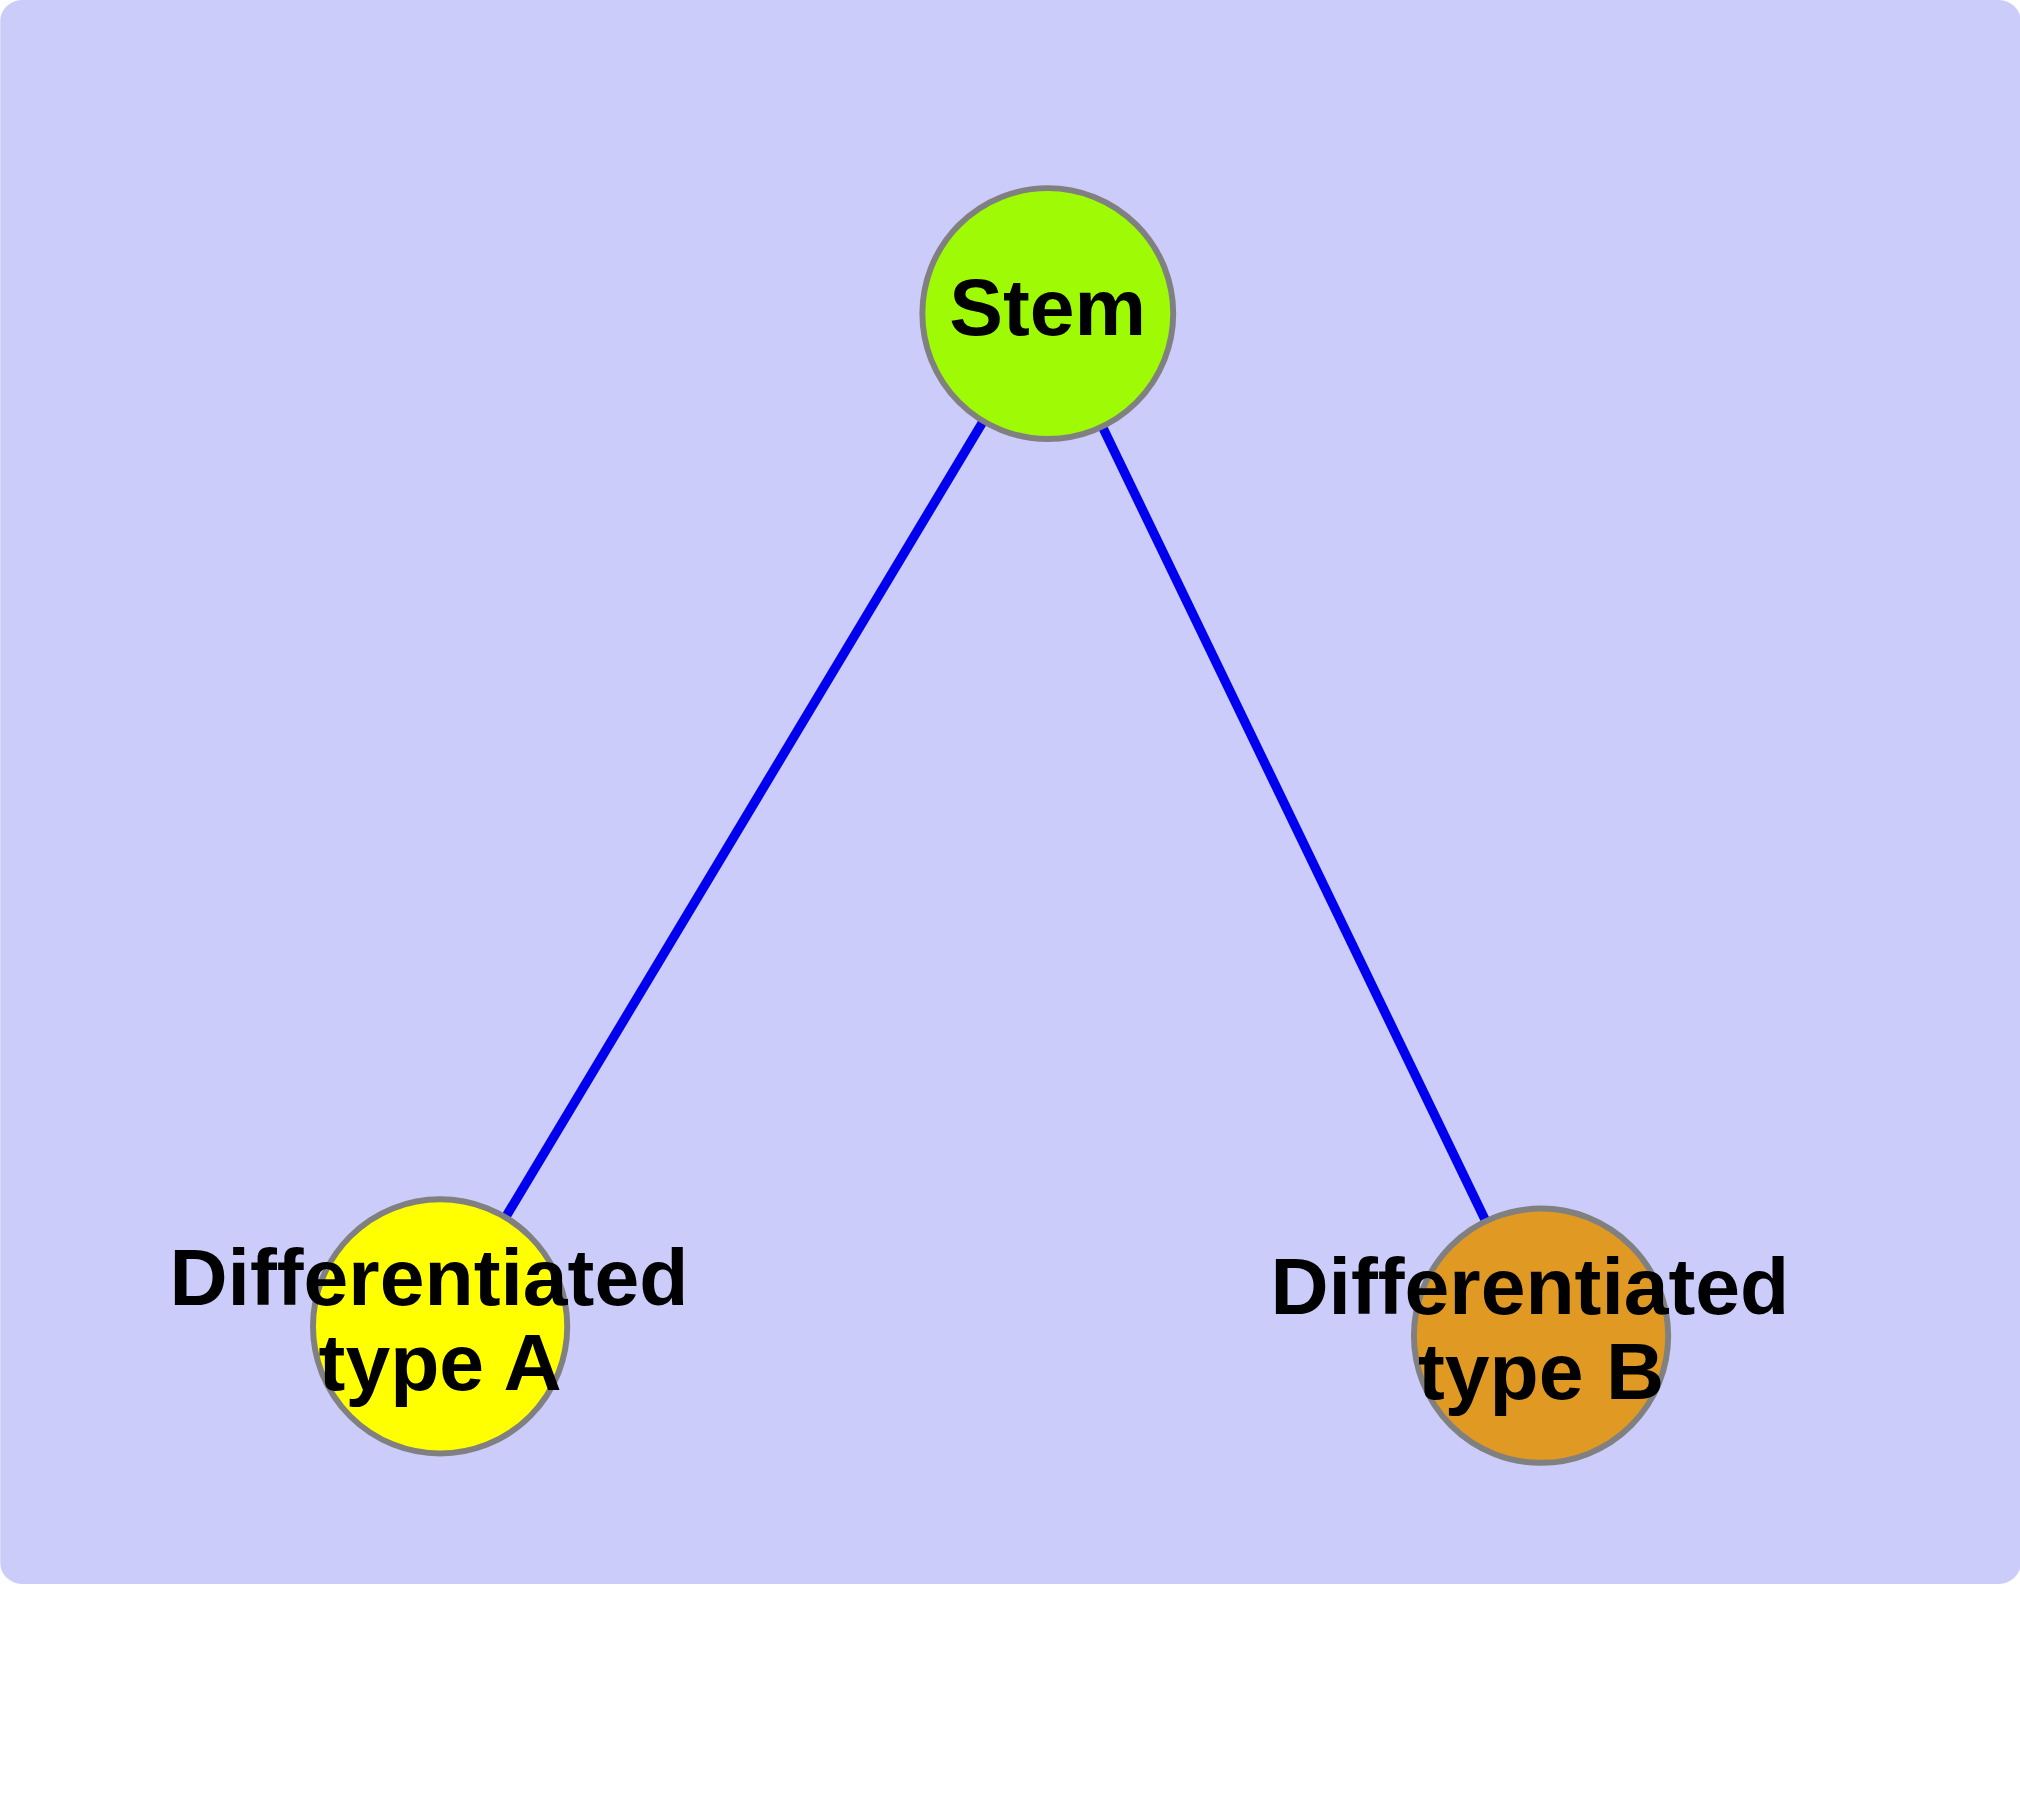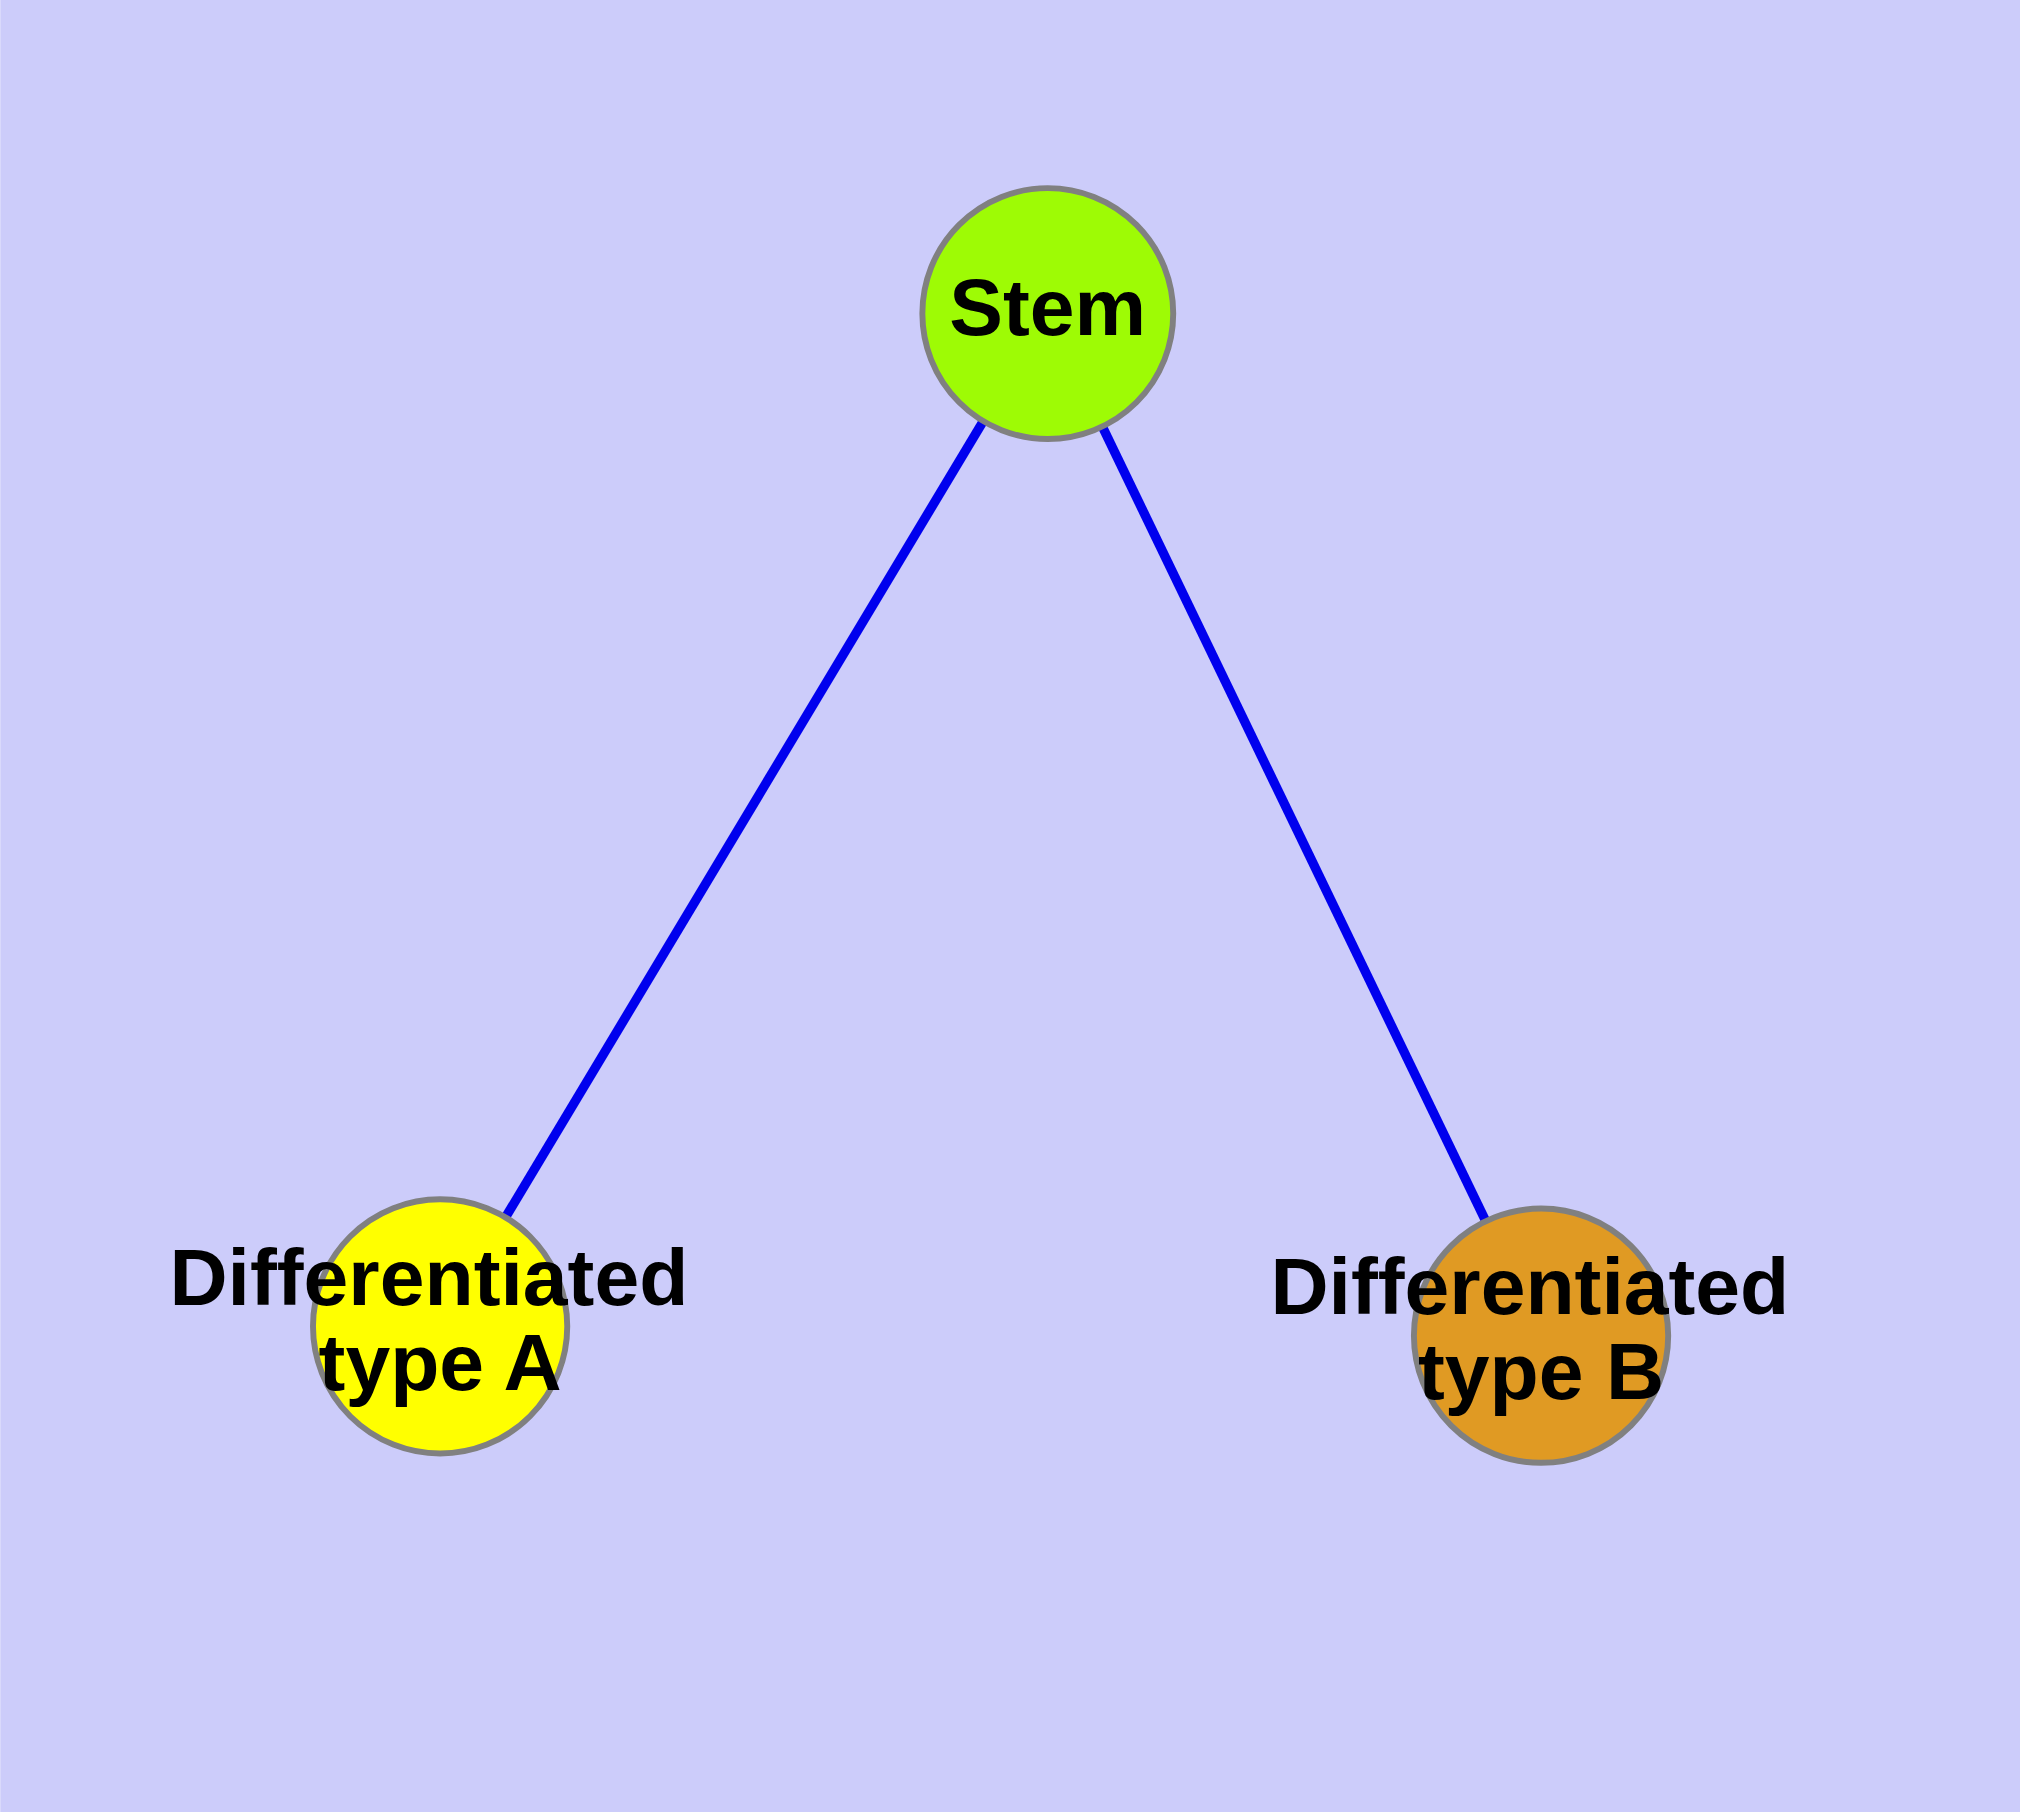--- a/index.html
+++ b/index.html
@@ -27,21 +27,21 @@
     font-weight: bold;
     fill: #000000;
     text-anchor: middle;
     dominant-baseline: middle;
     pointer-events: none;
   }
 </style>
 </head>
 <body>
 
-<div id="canvas-wrap" style="width: 2021px; height: 1812px;">
+<div id="canvas-wrap" style="width: 2021px; height: 1584px; border-radius: 22px;">
   <svg id="graph-svg" viewBox="0 0 2384 2138" preserveAspectRatio="xMidYMid meet" xmlns="http://www.w3.org/2000/svg" style="width: 2021px; height: 1812px;">
 
     <rect id="bg-rect" x="0" y="0" width="2384" height="2138" fill="#ccccfa"></rect>
 
     <g>
       <line id="edge-0" class="graph-edge" x1="1236" y1="370" x2="519" y2="1565" stroke="#0000ee" stroke-width="11" stroke-linecap="butt"></line>
       <line id="edge-1" class="graph-edge" x1="1236" y1="370" x2="1818" y2="1576" stroke="#0000ee" stroke-width="11" stroke-linecap="butt"></line>
     </g>
 
     <g>

